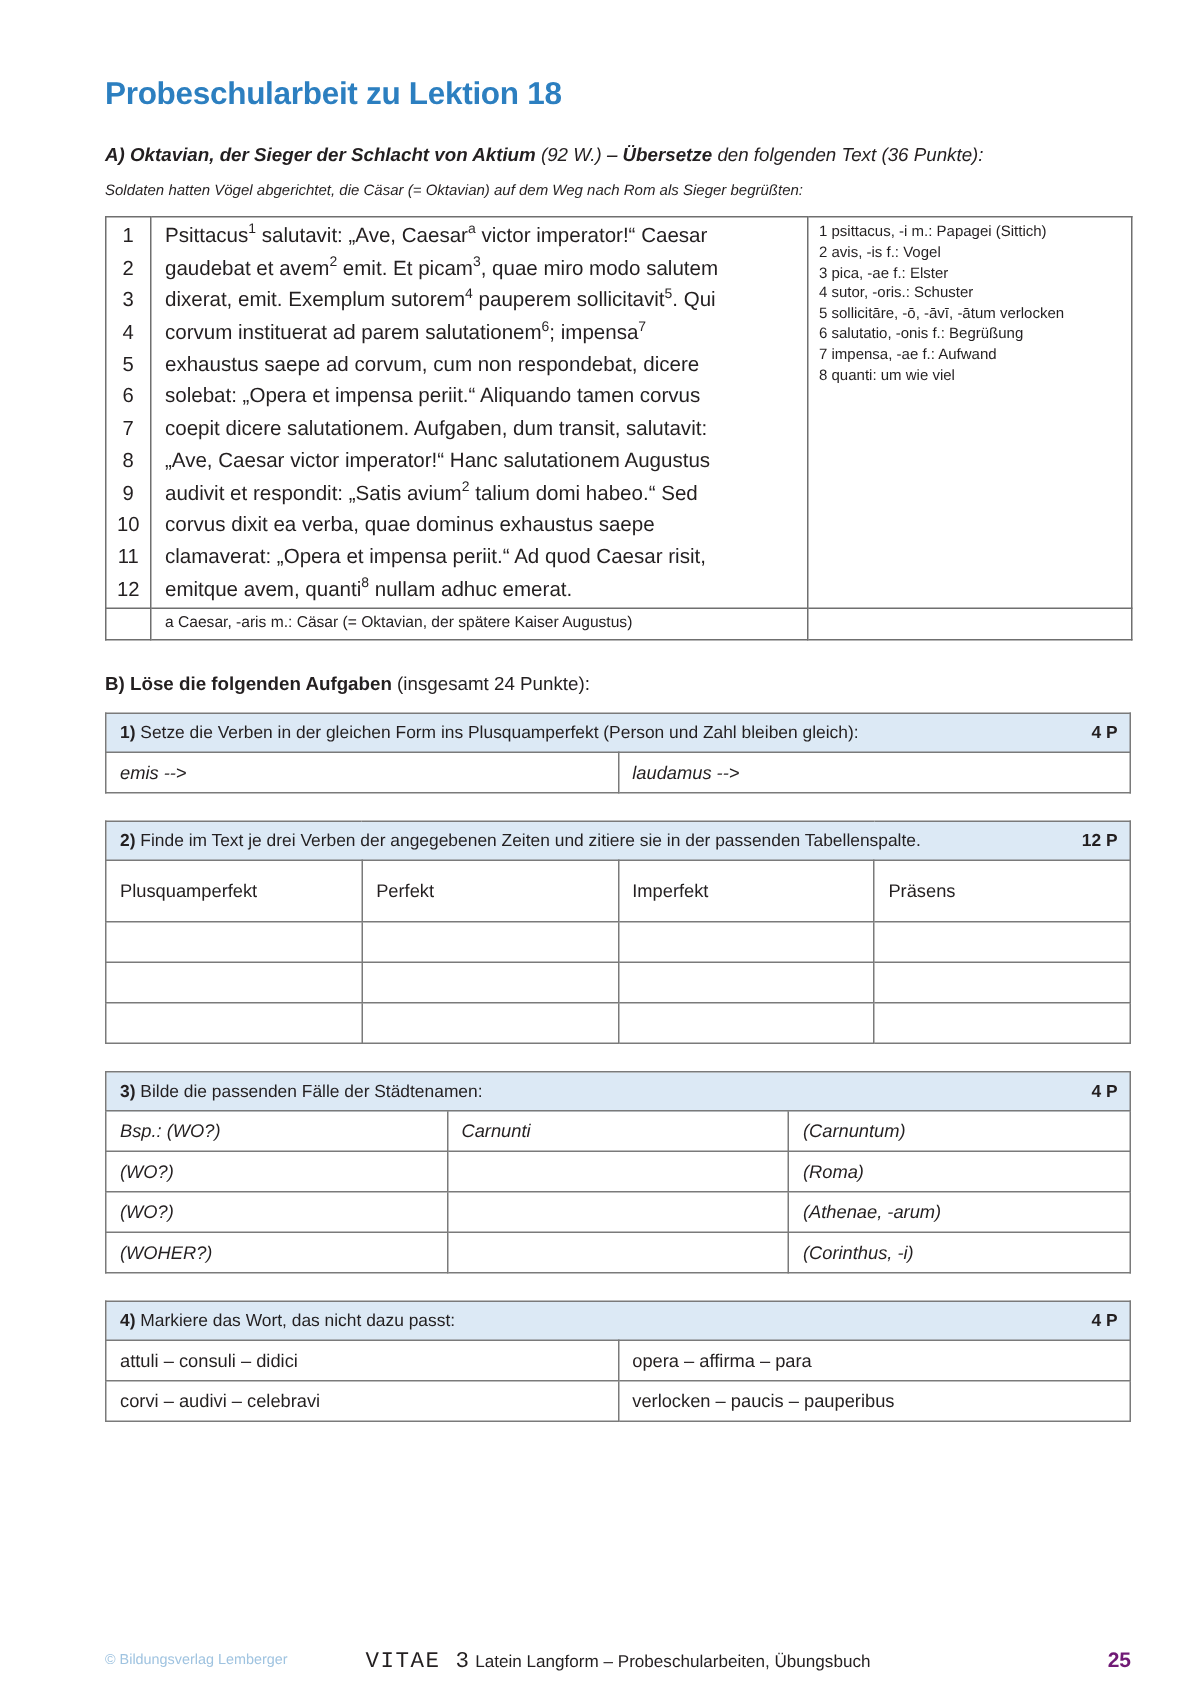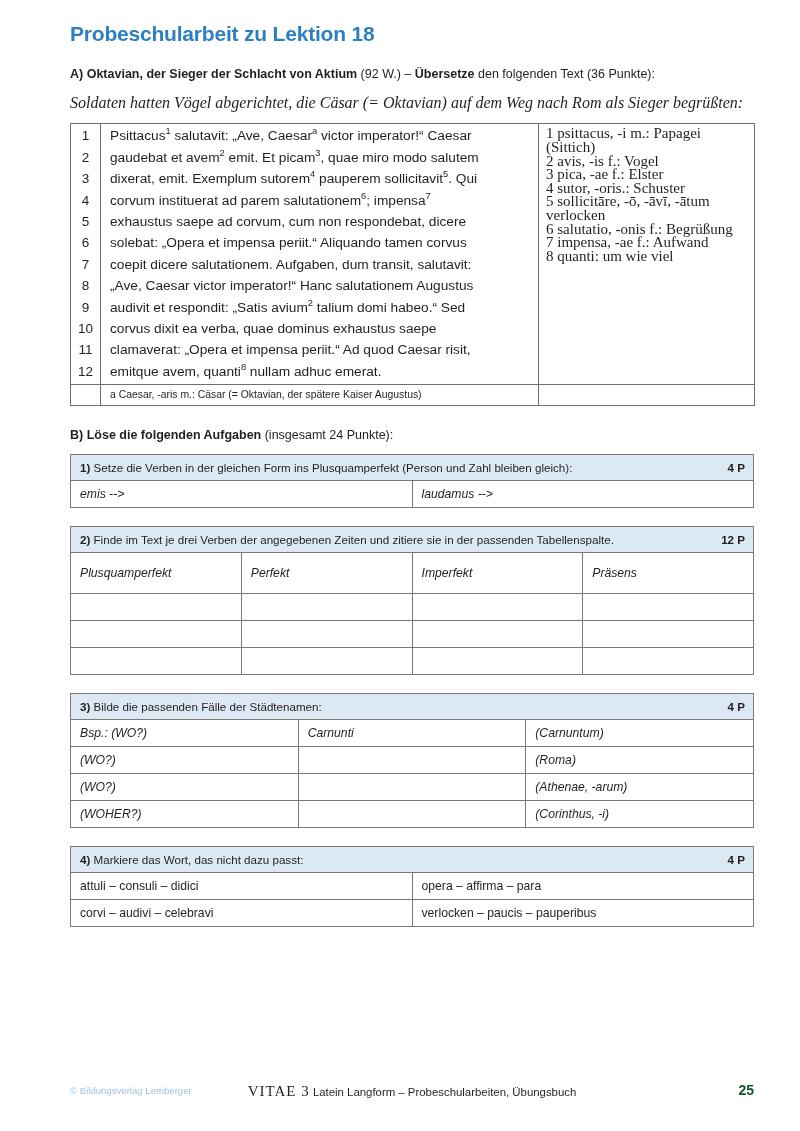--- a/index.html
+++ b/index.html
@@ -10,41 +10,41 @@
     background: #ffffff;
     font-family: "Liberation Sans", sans-serif;
     color: #231f20;
     position: relative;
     overflow: hidden;
   }
   .page {
     position: absolute;
     left: 0; top: 0;
     width: 800px; height: 1131px;
-    padding: 16px 46px 0 70px;
+    padding: 45px 46px 0 70px;
   }
   h1.title {
     color: #2c7fc0;
     font-size: 21px;
     font-weight: bold;
     margin: 6px 0 20px 0;
     letter-spacing: -0.2px;
   }
   .sect-head {
     font-size: 12.5px;
     margin: 0 0 9px 0;
     line-height: 1.35;
+    font-style: italic;
   }
   .sect-head b { font-weight: bold; }
   .intro-italic {
-    font-size: 16px;
+    font-size: 10px;
     font-style: italic;
     margin: 0 0 10px 0;
     line-height: 1.35;
-    font-family: Liberation Serif, serif;
   }
 
   
   table.textblock {
     width: 684px;
     border-collapse: collapse;
     table-layout: fixed;
     margin-bottom: 22px;
   }
   table.textblock td {
@@ -60,24 +60,23 @@
     border-right: 1px solid #6f6f6f;
   }
   td.latincol {
     width: 438px;
     font-size: 13.7px;
     padding: 1px 6px 2px 9px;
     line-height: 21.4px;
   }
   td.vocabcol {
     width: 216px;
-    font-size: 15px;
+    font-size: 10px;
     padding: 3px 6px 3px 7px;
     line-height: 13.6px;
-    font-family: Liberation Serif, serif;
   }
   .numcol div, .latincol div { height: 21.4px; white-space: nowrap; }
   .latincol div { overflow: visible; }
   sup { font-size: 0.68em; vertical-align: super; line-height: 0; }
   tr.footrow td.footnote {
     font-size: 10.4px;
     padding: 3px 6px 4px 9px;
     line-height: 13px;
   }
   tr.footrow td.numcol { height: 20px; }
@@ -114,54 +113,53 @@
   td.cell {
     font-size: 12.2px;
     padding: 6px 8px 6px 9px;
     height: 17px;
     font-style: italic;
   }
   td.cell.plain { font-style: normal; }
   td.cell.empty { height: 27px; }
   td.colhead {
     font-size: 12.2px;
-    font-style: italic;
     padding: 6px 8px 6px 9px;
     height: 41px;
   }
 
   
   .footer {
     position: absolute;
     left: 70px;
     right: 46px;
-    bottom: 28px;
+    bottom: 12px;
     height: 20px;
     font-size: 10.5px;
   }
   .footer .copy {
     position: absolute; left: 0; top: 2px;
     color: #9fc3e0;
     font-size: 9.6px;
   }
   .footer .center {
     position: absolute;
     left: 0; right: 0;
     text-align: center;
     top: 0;
     font-size: 11.4px;
   }
   .footer .center .vitae {
-    font-family: Liberation Serif, serif;
+    font-family: Liberation Mono, monospace;
     font-size: 15px;
     letter-spacing: 1px;
   }
   .footer .pageno {
     position: absolute; right: 0; top: -1px;
-    color: #14532d;
+    color: #701a75;
     font-weight: bold;
     font-size: 14px;
   }
 </style>
 </head>
 <body>
 
 <div class="page">
 
   <h1 class="title">Probeschularbeit zu Lektion 18</h1>

